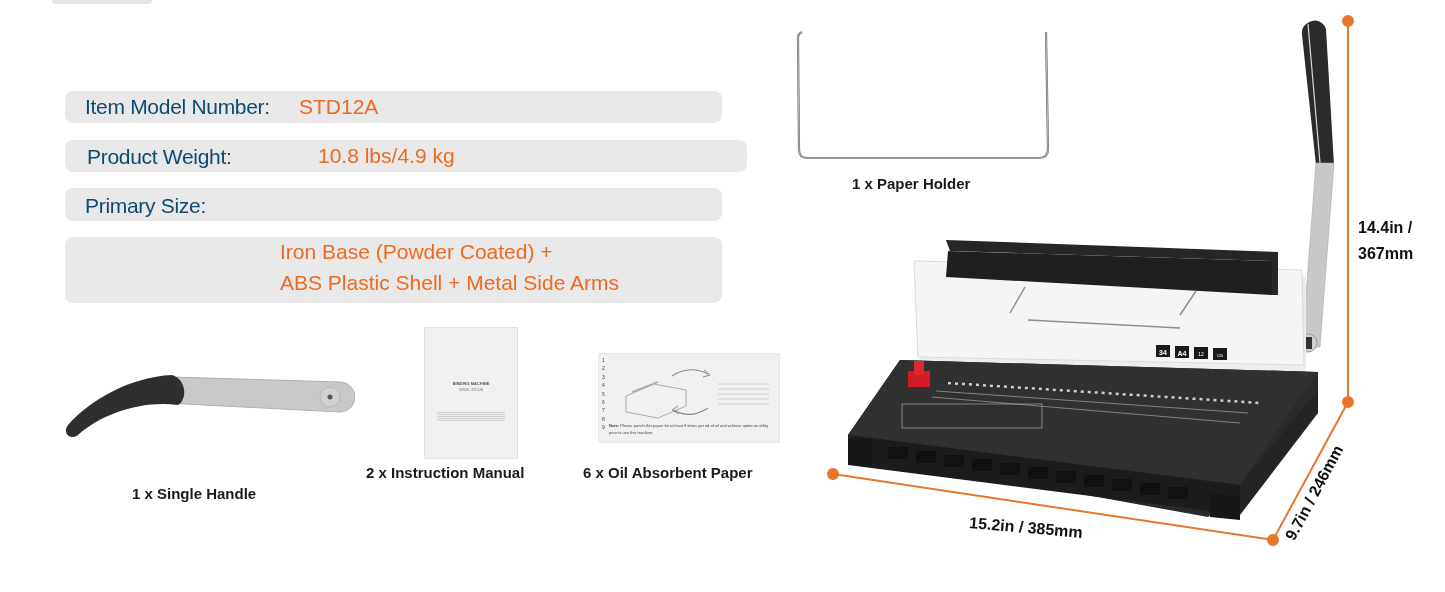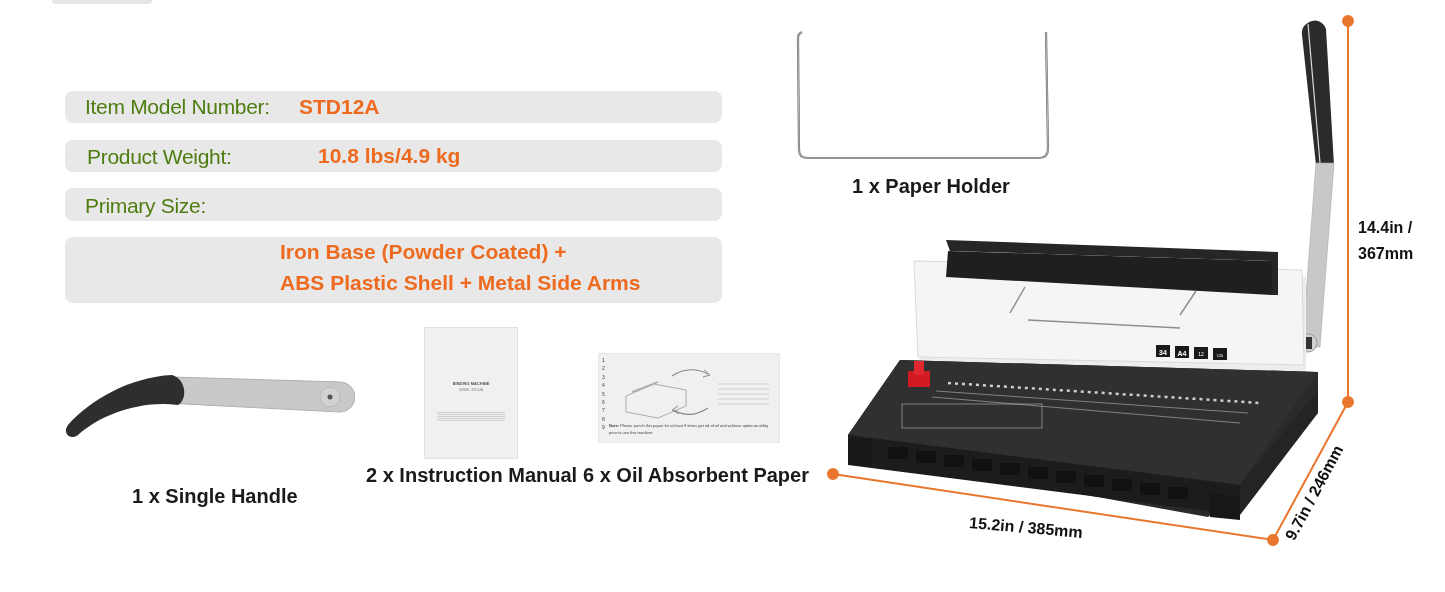--- a/index.html
+++ b/index.html
@@ -4,40 +4,40 @@
 <style>
   html, body { margin: 0; padding: 0; background: #ffffff; }
   body { width: 1445px; height: 592px; position: relative; overflow: hidden; font-family: "Liberation Sans", sans-serif; }
   .abs { position: absolute; }
 
   
   .top-remnant { left: 52px; top: 0; width: 100px; height: 4px; background: #e6e6e6; border-radius: 0 0 8px 8px; }
 
   
   .spec-bar { position: absolute; left: 65px; width: 657px; background: #e8e8e8; border-radius: 8px; }
-  .spec-label { position: absolute; color: #4d7c0f; font-size: 21px; letter-spacing: -0.3px; white-space: nowrap; }
-  .spec-value { position: absolute; color: #ee6a1f; font-size: 21px; font-weight: bold; white-space: nowrap; }
+  .spec-label { position: absolute; color: #0c4a6e; font-size: 21px; letter-spacing: -0.3px; white-space: nowrap; }
+  .spec-value { position: absolute; color: #ee6a1f; font-size: 21px; font-weight: normal; white-space: nowrap; }
 
   
-  .caption { position: absolute; font-size: 20px; font-weight: bold; color: #1a1a1a; white-space: nowrap; }
+  .caption { position: absolute; font-size: 15px; font-weight: bold; color: #1a1a1a; white-space: nowrap; }
 
   
   .dim-label { position: absolute; font-size: 16px; font-weight: bold; color: #111; white-space: nowrap; }
 </style>
 </head>
 <body>
 
 <div class="abs top-remnant"></div>
 
 <div>
   <div class="spec-bar" style="top:91px;height:32px;">
     <span class="spec-label" style="left:20px;top:4px;">Item Model Number:</span>
     <span class="spec-value" style="left:234px;top:4px;">STD12A</span>
   </div>
-  <div class="spec-bar" style="top:140px;height:32px;">
+  <div class="spec-bar" style="top:140px;height:32px;padding-left:25px;">
     <span class="spec-label" style="left:22px;top:5px;">Product Weight:</span>
     <span class="spec-value" style="left:205px;top:4px;margin-left:48px;">10.8 lbs/4.9 kg</span>
   </div>
   <div class="spec-bar" style="top:188px;height:33px;">
     <span class="spec-label" style="left:20px;top:6px;">Primary Size:</span>
   </div>
   <div class="spec-bar" style="top:237px;height:66px;">
     <span class="spec-value" style="left:215px;top:34px;">ABS Plastic Shell + Metal Side Arms</span>
     <span class="spec-value" style="left:215px;top:3px;">Iron Base (Powder Coated) +</span>
   </div>

